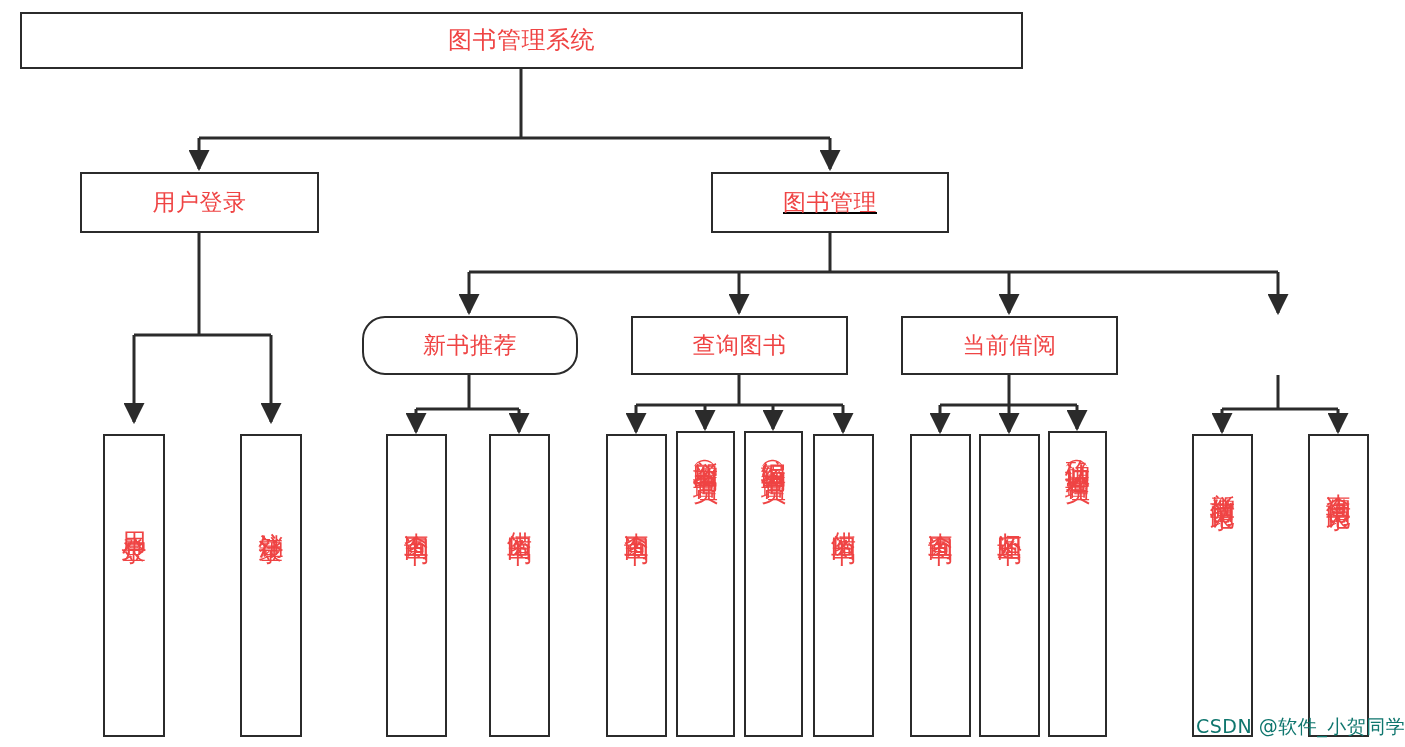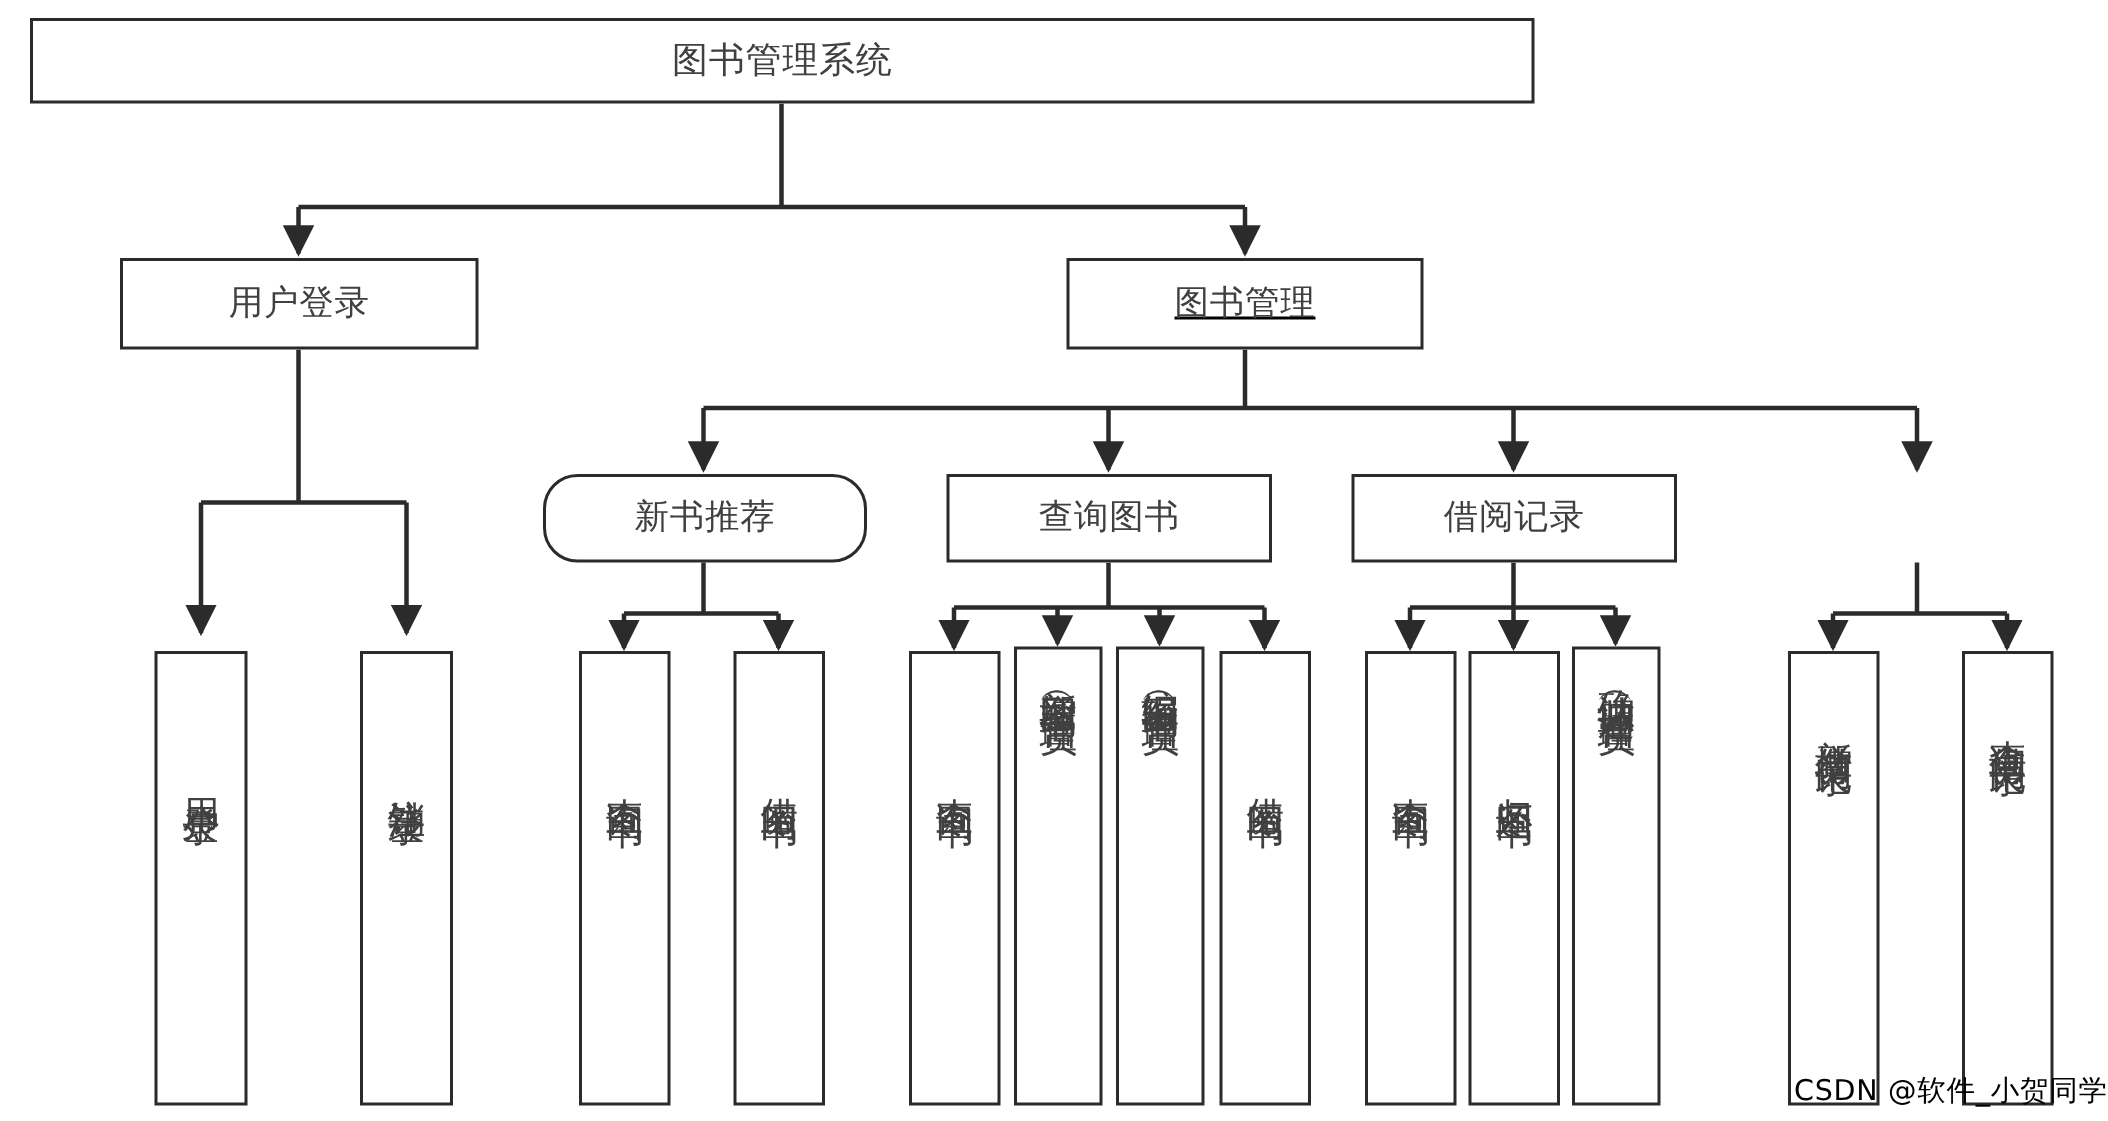--- a/index.html
+++ b/index.html
@@ -30,21 +30,21 @@
     position: absolute;
     box-sizing: border-box;
     background: #ffffff;
     border: 2px solid #2b2b2b;
     display: flex;
     align-items: center;
     justify-content: center;
     overflow: hidden;
   }
   .node-label {
-    color: #404040;
+    color: #ef4444;
     line-height: 1.05;
     white-space: nowrap;
     letter-spacing: 0.5px;
   }
   
   .node.horiz .node-label {
     font-size: 23px;
     text-align: center;
   }
   .node.title .node-label {
@@ -59,21 +59,21 @@
   .node.vert .node-label {
     writing-mode: vertical-rl;
     text-orientation: upright;
     font-size: 25px;
     line-height: 1.0;
     letter-spacing: 3px;
     white-space: nowrap;
   }
   .watermark {
     position: absolute;
-    color: #000000;
+    color: #0f766e;
     font-size: 19px;
     white-space: nowrap;
     letter-spacing: 0.5px;
   }
 </style>
 </head>
 <body>
 
 <div id="diagram-root">
 
@@ -141,21 +141,21 @@
 
   <div class="node horiz" style="left:362px; top:316px; width:216px; height:59px;border-radius:23px;">
     <span class="node-label">新书推荐</span>
   </div>
 
   <div class="node horiz" style="left:631px; top:316px; width:217px; height:59px;">
     <span class="node-label">查询图书</span>
   </div>
 
   <div class="node horiz" style="left:901px; top:316px; width:217px; height:59px;">
-    <span class="node-label">借阅记录</span>
+    <span class="node-label">当前借阅</span>
   </div>
 
 
   <div class="node vert" style="left:103px; top:434px; width:62px; height:303px; padding-top:76px;">
     <span class="node-label">用户登录</span>
   </div>
 
   <div class="node vert" style="left:240px; top:434px; width:62px; height:303px; padding-top:76px;">
     <span class="node-label">注销登录</span>
   </div>

